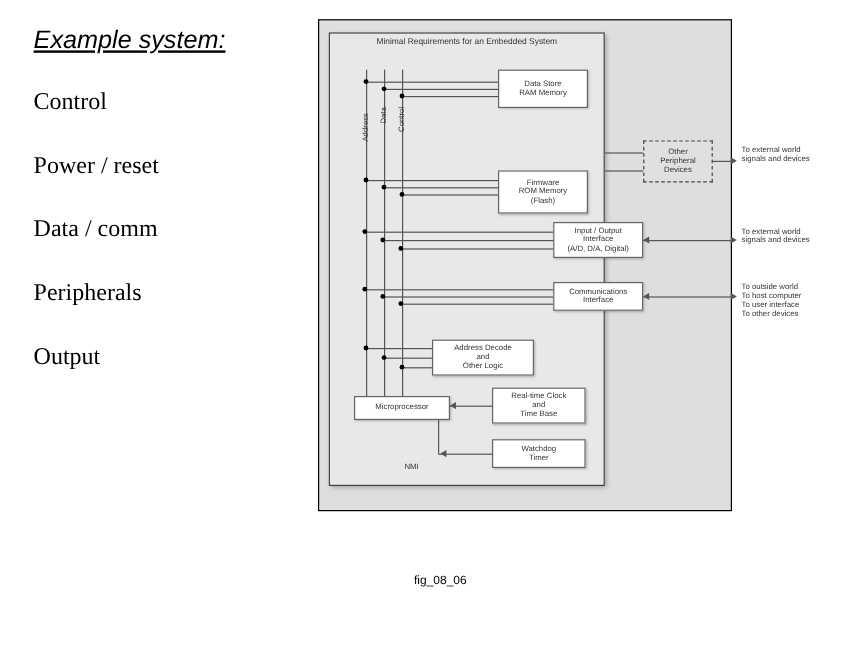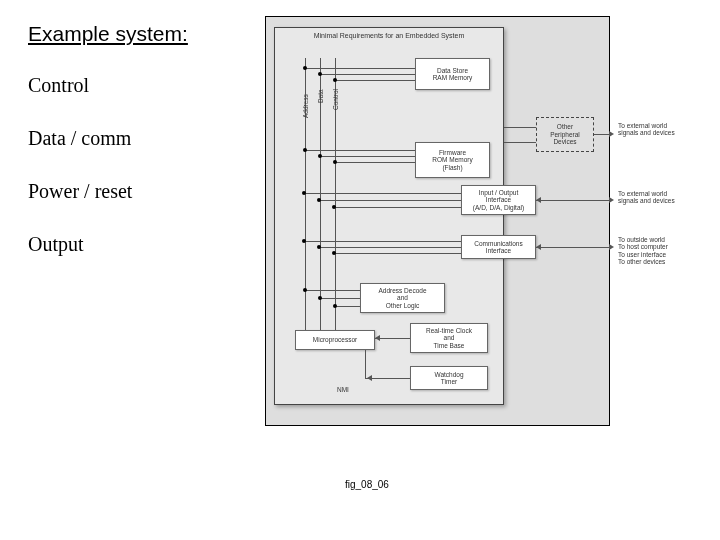--- a/index.html
+++ b/index.html
@@ -1,18 +1,18 @@
 <!DOCTYPE html>
 <html><head>
 <meta charset="utf-8">
 <style>
   * { box-sizing: border-box; margin: 0; padding: 0; }
   body { width: 720px; height: 540px; background: #fff; font-family: Arial, Helvetica, sans-serif; position: relative; }
   .left-list { position: absolute; left: 28px; top: 22px; width: 200px; }
-  .left-title { font-size: 21px; color: #000; margin-bottom: 28px; text-decoration: underline; }
+  .left-title { font-size: 21px; color: #000; margin-bottom: 28px; text-decoration: underline; font-style: italic; }
   .left-item { font-family: Georgia, 'Times New Roman', serif; font-size: 20px; color: #000; margin-bottom: 30px; }
   .figure-label { position: absolute; left: 345px; bottom: 50px; font-size: 10px; color: #000; }
   .diagram { position: absolute; left: 265px; top: 16px; width: 345px; height: 410px; background: #dedede; border: 1px solid #000; }
   .inner-box { position: absolute; left: 8px; top: 10px; width: 230px; height: 378px; background: #e8e8e8; border: 1px solid #444; box-shadow: 2px 2px 4px rgba(0,0,0,0.3); }
   .inner-title { position: absolute; top: 4px; left: 0; right: 0; text-align: center; font-size: 7px; color: #333; }
   .blk { position: absolute; background: #fff; border: 1px solid #666; box-shadow: 1px 1px 2px rgba(0,0,0,0.25); font-size: 6.5px; color: #333; display: flex; align-items: center; justify-content: center; text-align: center; line-height: 1.15; padding: 1px 2px; }
   .blk-dashed { border: 1px dashed #444; background: #e0e0e0; box-shadow: none; }
   .bus-label { position: absolute; font-size: 6.5px; color: #333; transform: rotate(-90deg); transform-origin: left top; }
   .vline { position: absolute; width: 0; border-left: 1px solid #555; }
   .hline { position: absolute; height: 0; border-top: 1px solid #555; }
@@ -20,22 +20,23 @@
   .arrow-r { position: absolute; width: 0; height: 0; border-top: 3px solid transparent; border-bottom: 3px solid transparent; border-left: 5px solid #555; transform: translateY(-50%); }
   .arrow-l { position: absolute; width: 0; height: 0; border-top: 3px solid transparent; border-bottom: 3px solid transparent; border-right: 5px solid #555; transform: translateY(-50%); }
   .ext-label { position: absolute; font-size: 6.5px; color: #333; line-height: 1.15; }
 </style>
 </head>
 <body>
 
 <div class="left-list">
   <div class="left-title">Example system:</div>
   <div class="left-item">Control</div>
+  <div class="left-item">Power / reset</div>
   <div class="left-item">Data / comm</div>
-  <div class="left-item">Power / reset</div>
+  <div class="left-item">Peripherals</div>
   <div class="left-item">Output</div>
 </div>
 
 <div class="diagram">
   <div class="inner-box">
     <div class="inner-title">Minimal Requirements for an Embedded System</div>
 
     <div class="vline" style="left:30px; top:30px; height:290px;"></div>
     <div class="vline" style="left:45px; top:30px; height:290px;"></div>
     <div class="vline" style="left:60px; top:30px; height:290px;"></div>

